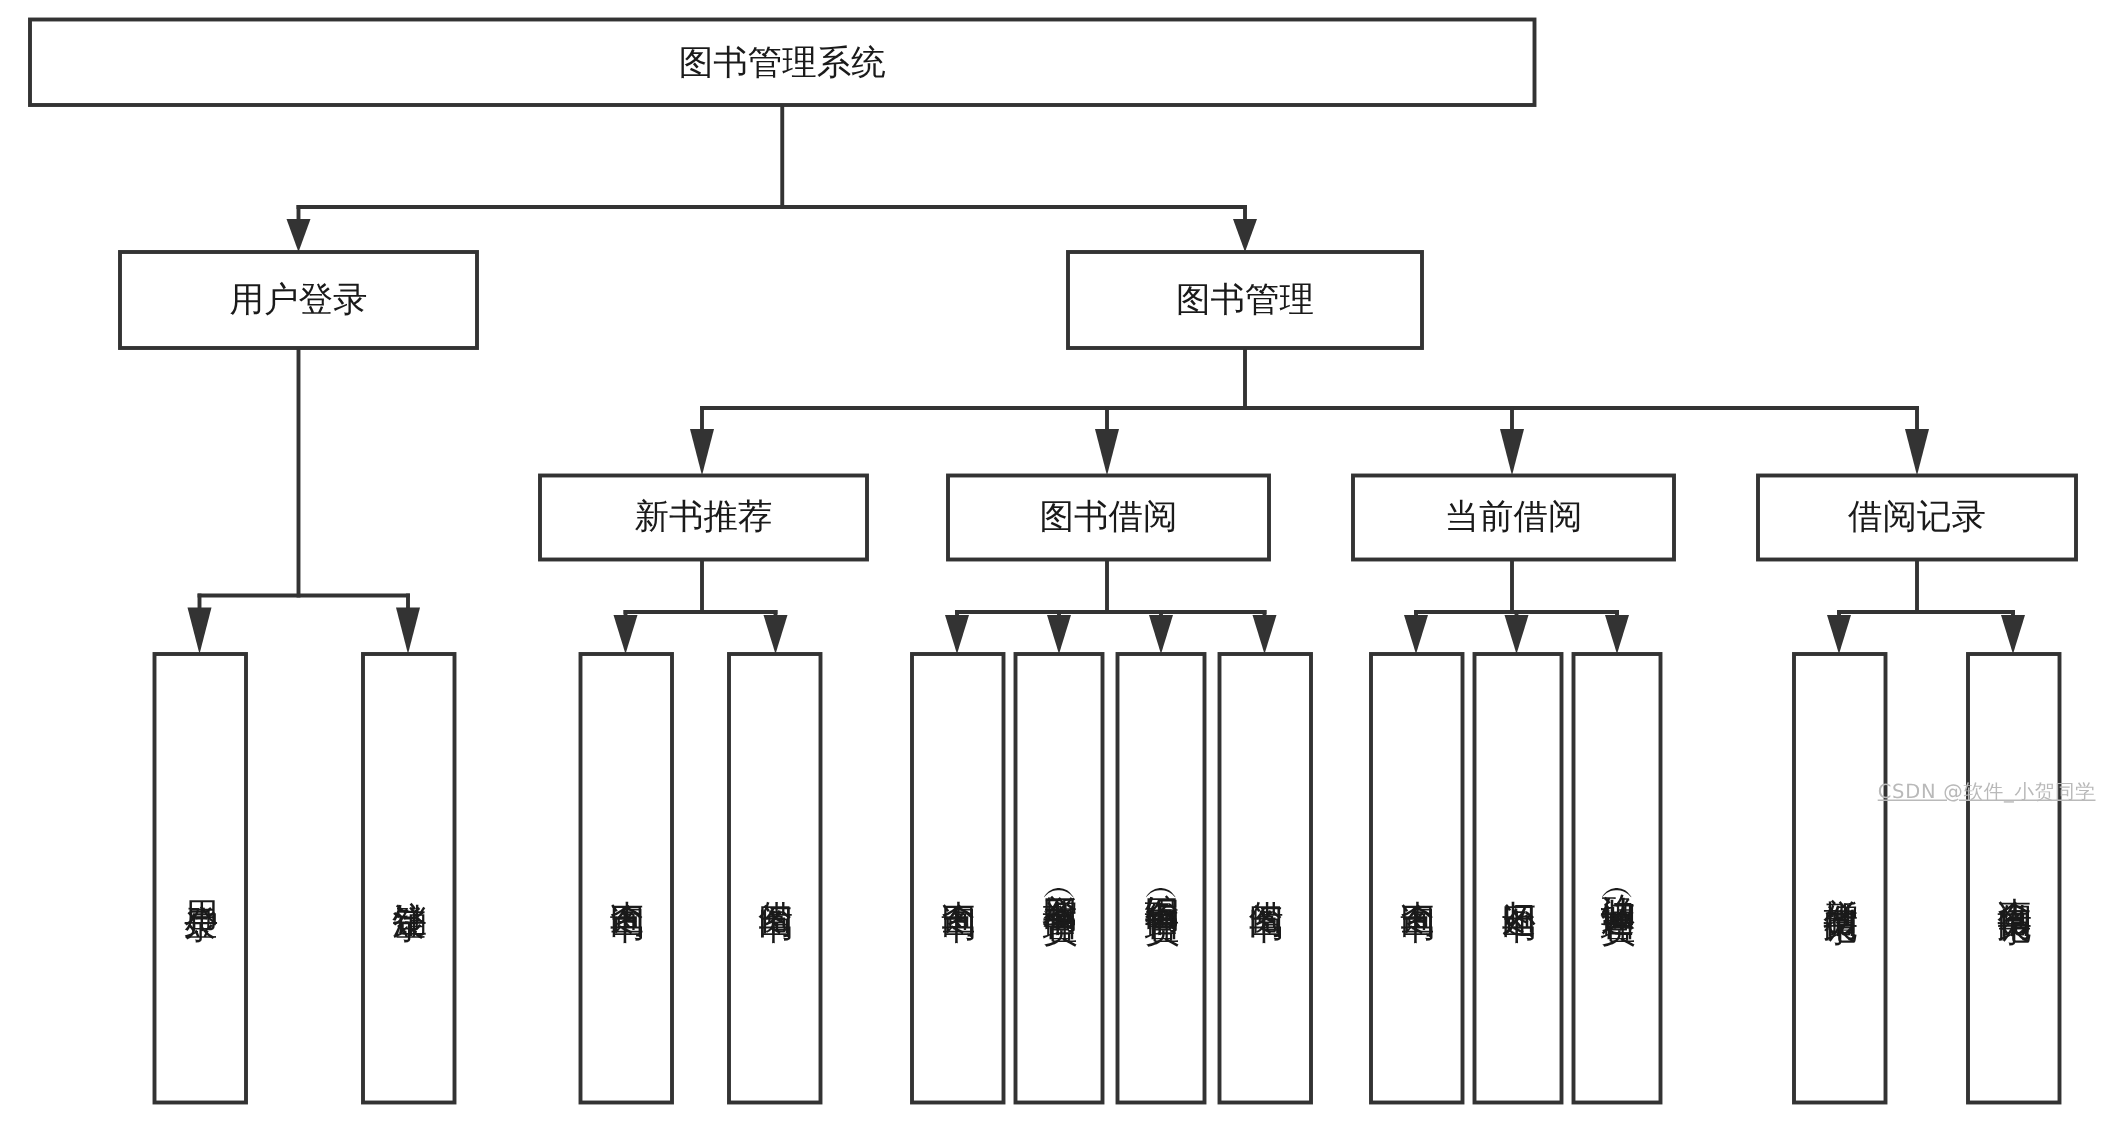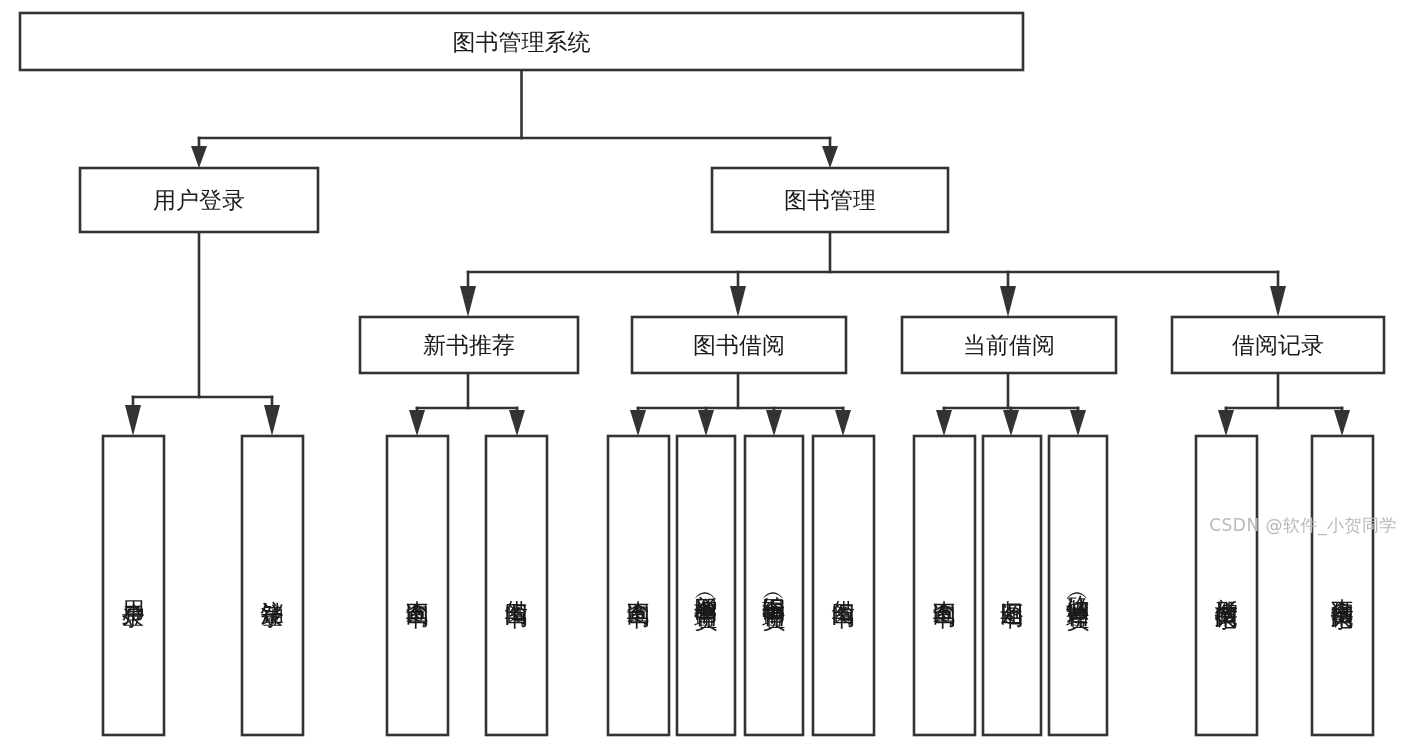--- a/index.html
+++ b/index.html
@@ -64,24 +64,25 @@
     justify-content: center;
     text-align: center;
     white-space: nowrap;
     pointer-events: none;
   }
   .watermark {
     position: absolute;
     right: 8px;
     bottom: 4px;
     font-family: "DejaVu Sans", "Liberation Sans", sans-serif;
-    font-size: 17px;
+    font-size: 13px;
     color: #b9b9b9;
     letter-spacing: 0.5px;
     user-select: none;
+    text-decoration: underline;
   }
 </style>
 </head>
 <body>
 
 <div id="diagram-root">
 
   <svg id="tree-svg" viewBox="0 0 1405 747" xmlns="http://www.w3.org/2000/svg">
 
     <g>

